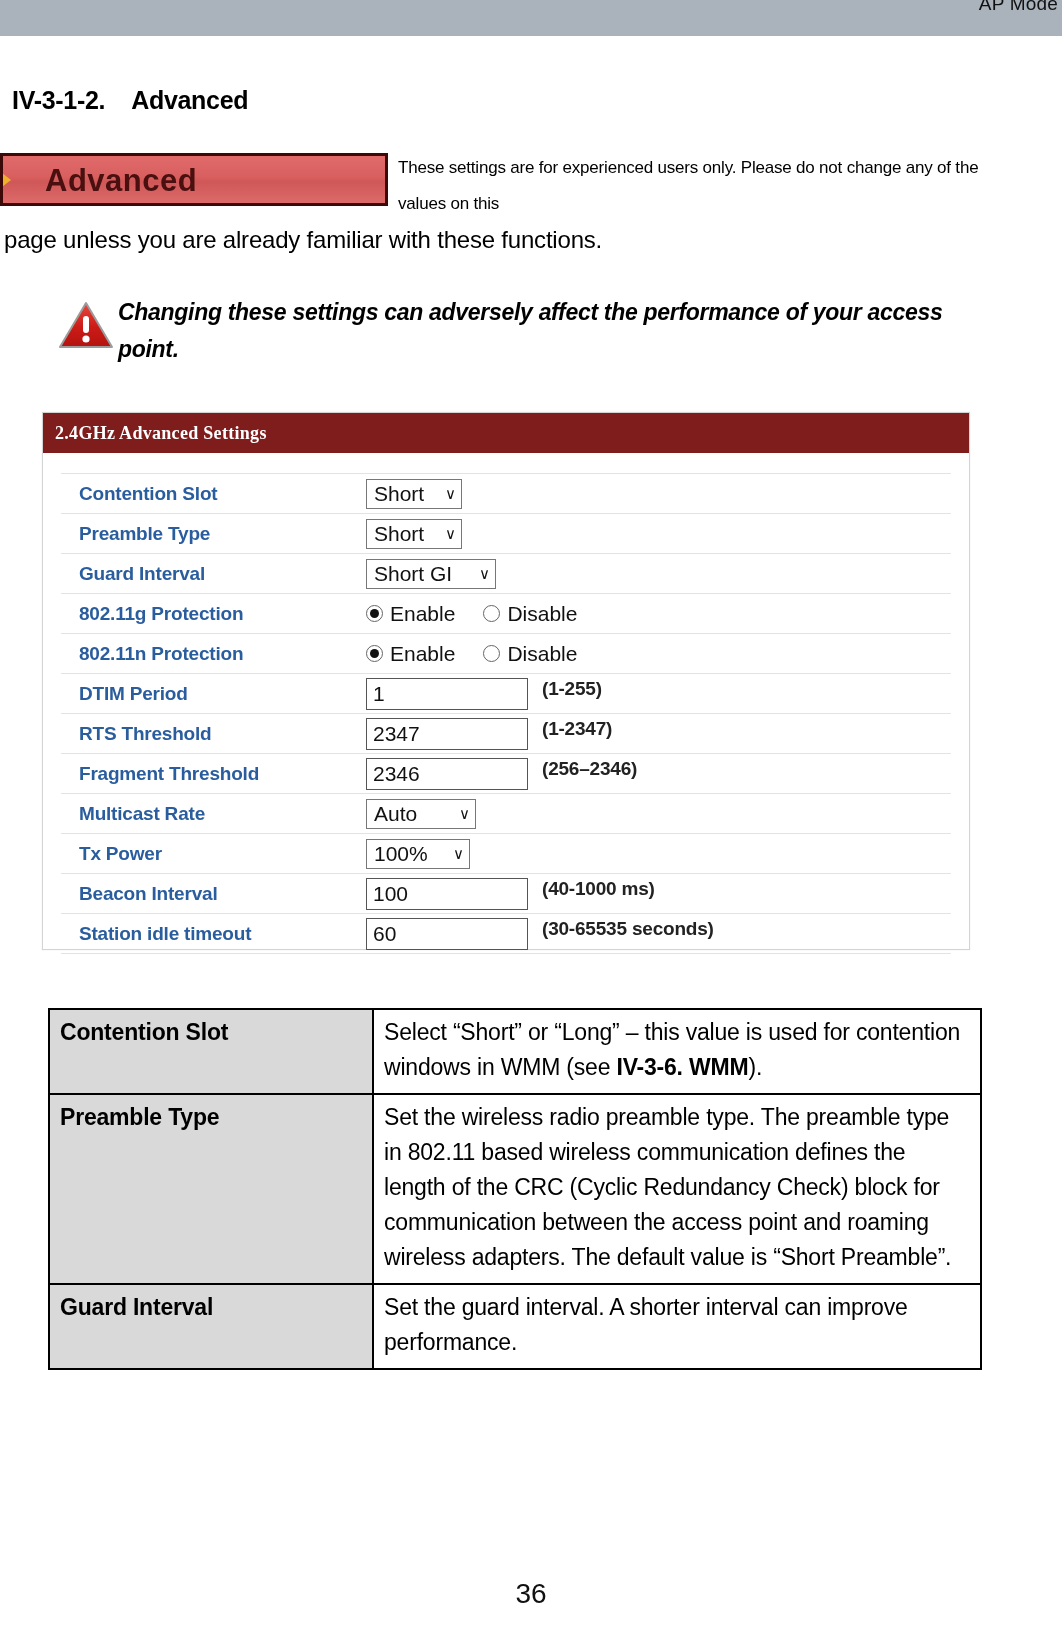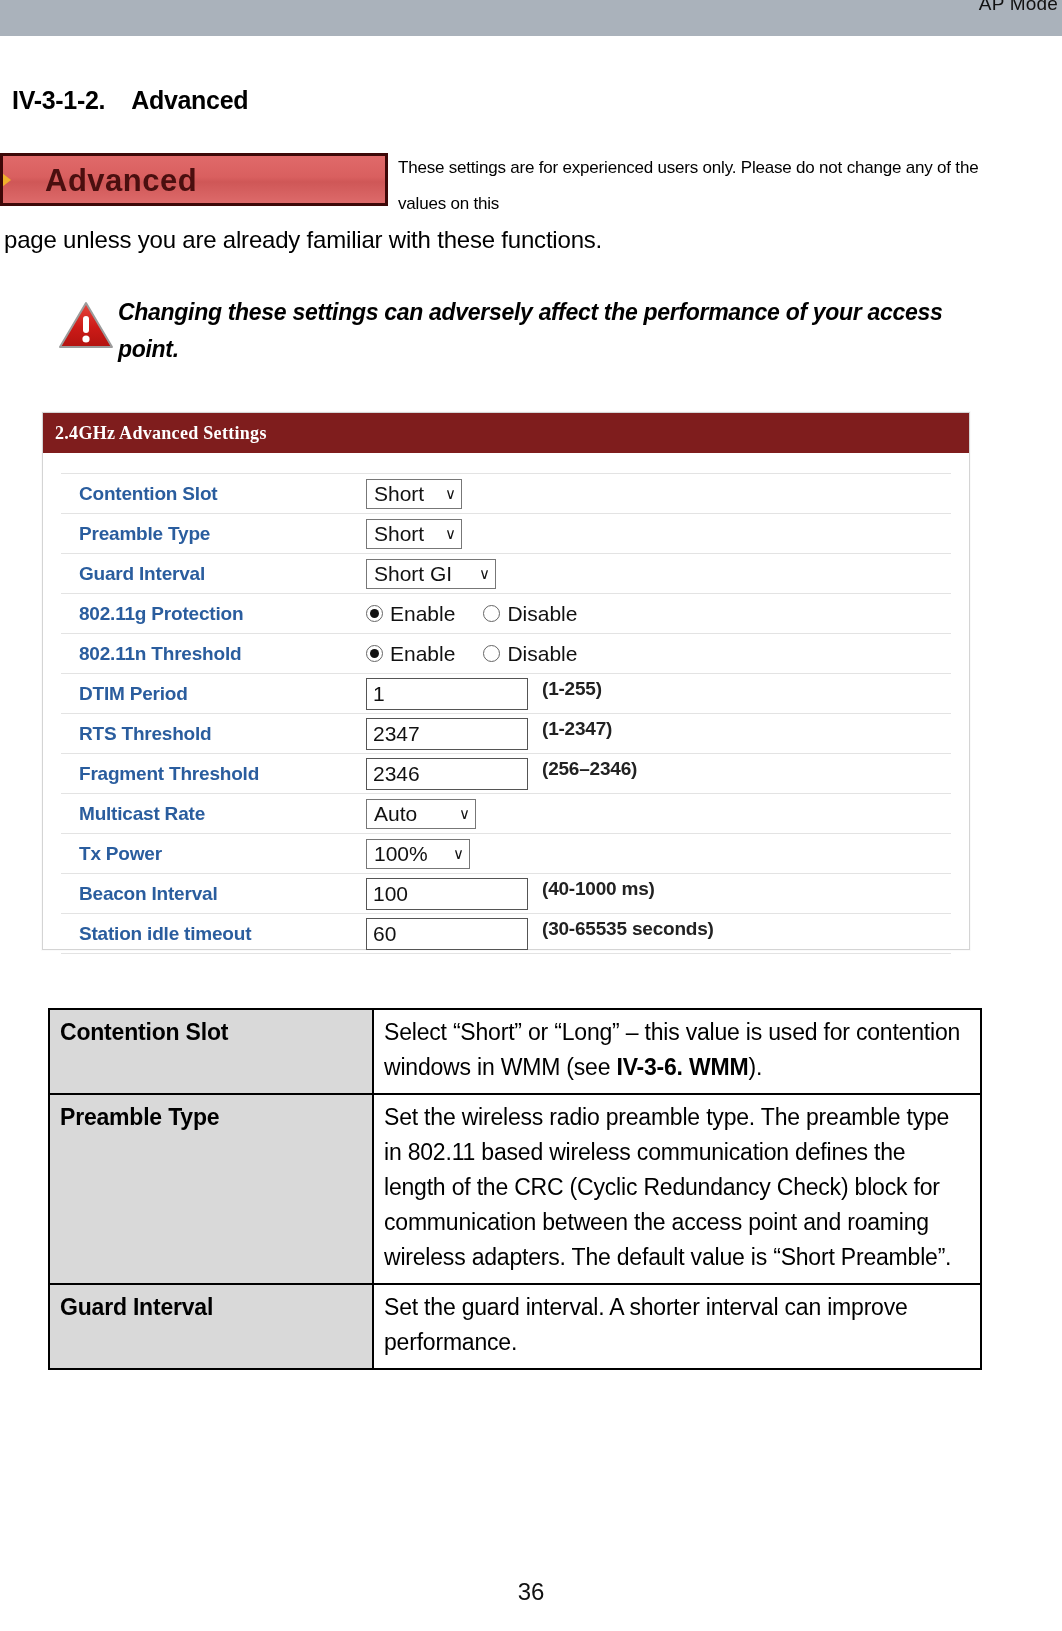--- a/index.html
+++ b/index.html
@@ -272,21 +272,21 @@
   .desc-table td.defn {
     background: #ffffff;
   }
 
   
   .page-number {
     position: absolute;
     left: 0; right: 0;
     top: 1578px;
     text-align: center;
-    font-size: 24px;
+    font-size: 28px;
     color: #111;
   }
 </style>
 </head>
 <body>
 
 <div class="header-band">
   <div class="mode-label">AP Mode</div>
 </div>
 
@@ -363,21 +363,21 @@
             </label>
             <label class="radio-opt">
               <span class="radio-dot"></span>
               <span>Disable</span>
             </label>
           </div>
         </div>
       </div>
 
       <div class="row">
-        <div class="label">802.11n Threshold</div>
+        <div class="label">802.11n Protection</div>
         <div class="field">
           <div class="radio-group">
             <label class="radio-opt">
               <span class="radio-dot on"></span>
               <span>Enable</span>
             </label>
             <label class="radio-opt">
               <span class="radio-dot"></span>
               <span>Disable</span>
             </label>

